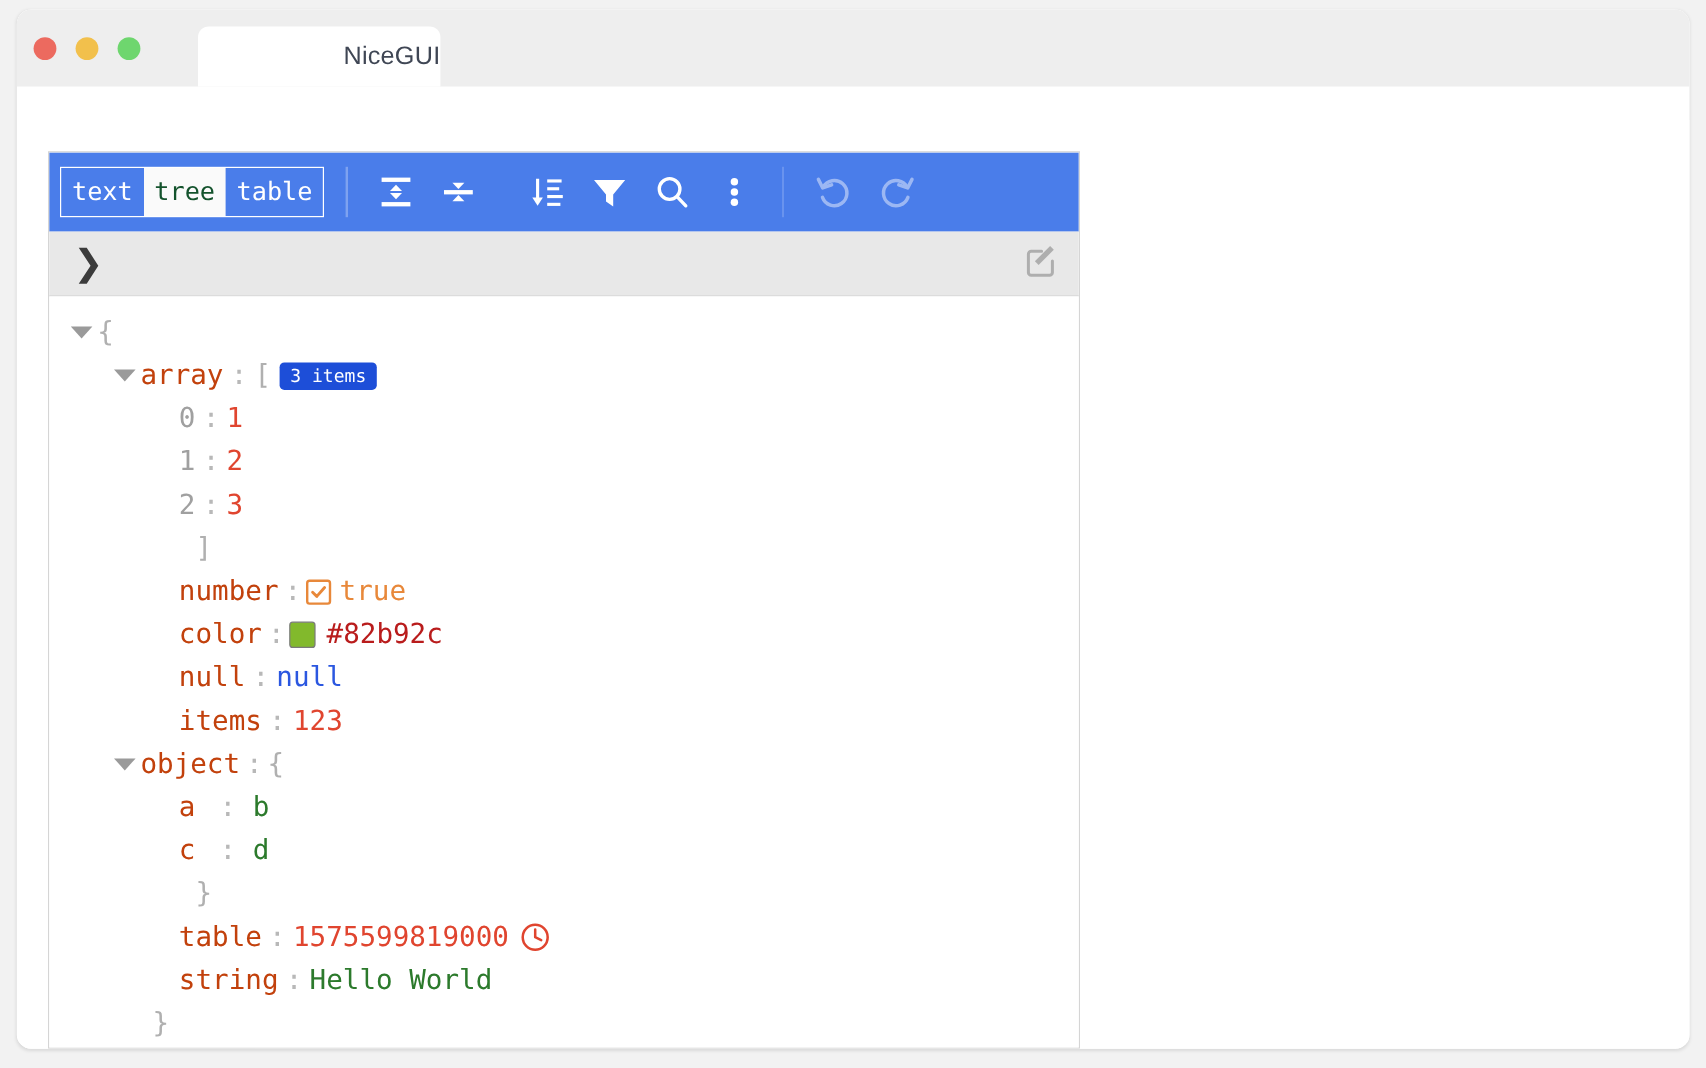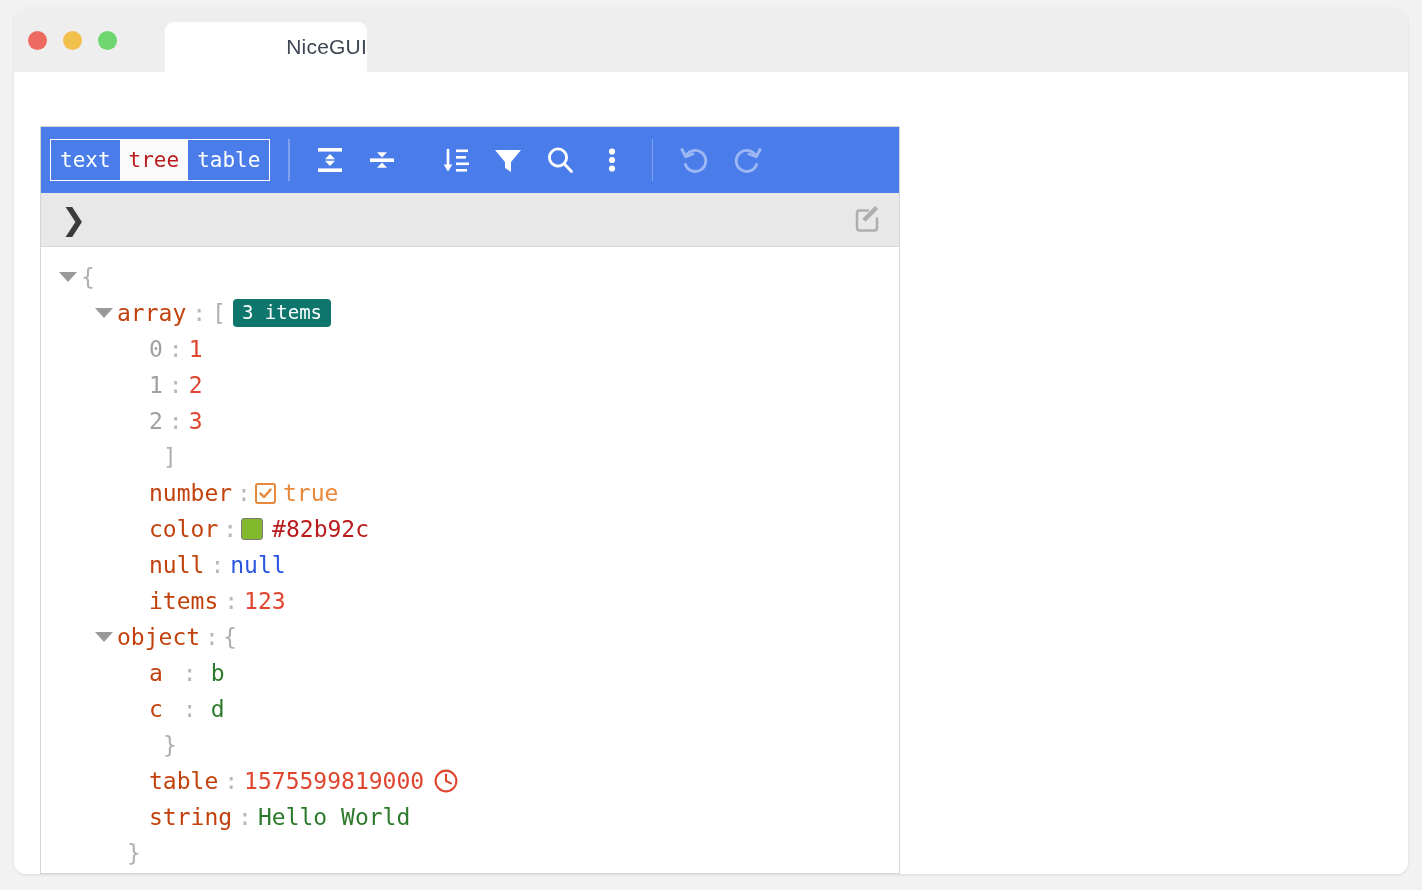--- a/index.html
+++ b/index.html
@@ -100,21 +100,21 @@
     font-size: 21px;
     color: #ffffff;
     background: transparent;
     border: none;
     cursor: pointer;
     line-height: 1;
     letter-spacing: 0px;
   }
   .mode-btn.active {
     background: #fafafa;
-    color: #b91c1c;
+    color: #14532d;
   }
 
   .sep {
     width: 1.5px;
     height: 42px;
     background: #7ea2f0;
     margin: 0 14px;
     flex: none;
   }
   .sep.wide { margin: 0 16px 0 14px; }
@@ -194,24 +194,24 @@
   .k-index  { color: #a0a0a0; }
   .colon    { color: #b8b8b8; padding: 0 6px; }
   .colon.tight { padding: 0 4px 0 5px; }
   .brace    { color: #b0b0b0; }
   .v-num    { color: #e0452f; }
   .v-str    { color: #2c7a2c; }
   .v-null   { color: #2b57e0; }
   .v-bool   { color: #e8883a; }
   .v-color  { color: #b91c1c; }
   .badge {
-    background: #0f766e;
+    background: #1d4ed8;
     color: #ffffff;
     border-radius: 4px;
-    font-size: 19px;
+    font-size: 15px;
     padding: 2px 9px 3px;
     margin-left: 7px;
     line-height: 1.2;
   }
   .chk {
     width: 21px; height: 21px;
     border: 2.4px solid #e8883a;
     border-radius: 3px;
     display: inline-flex;
     align-items: center;

